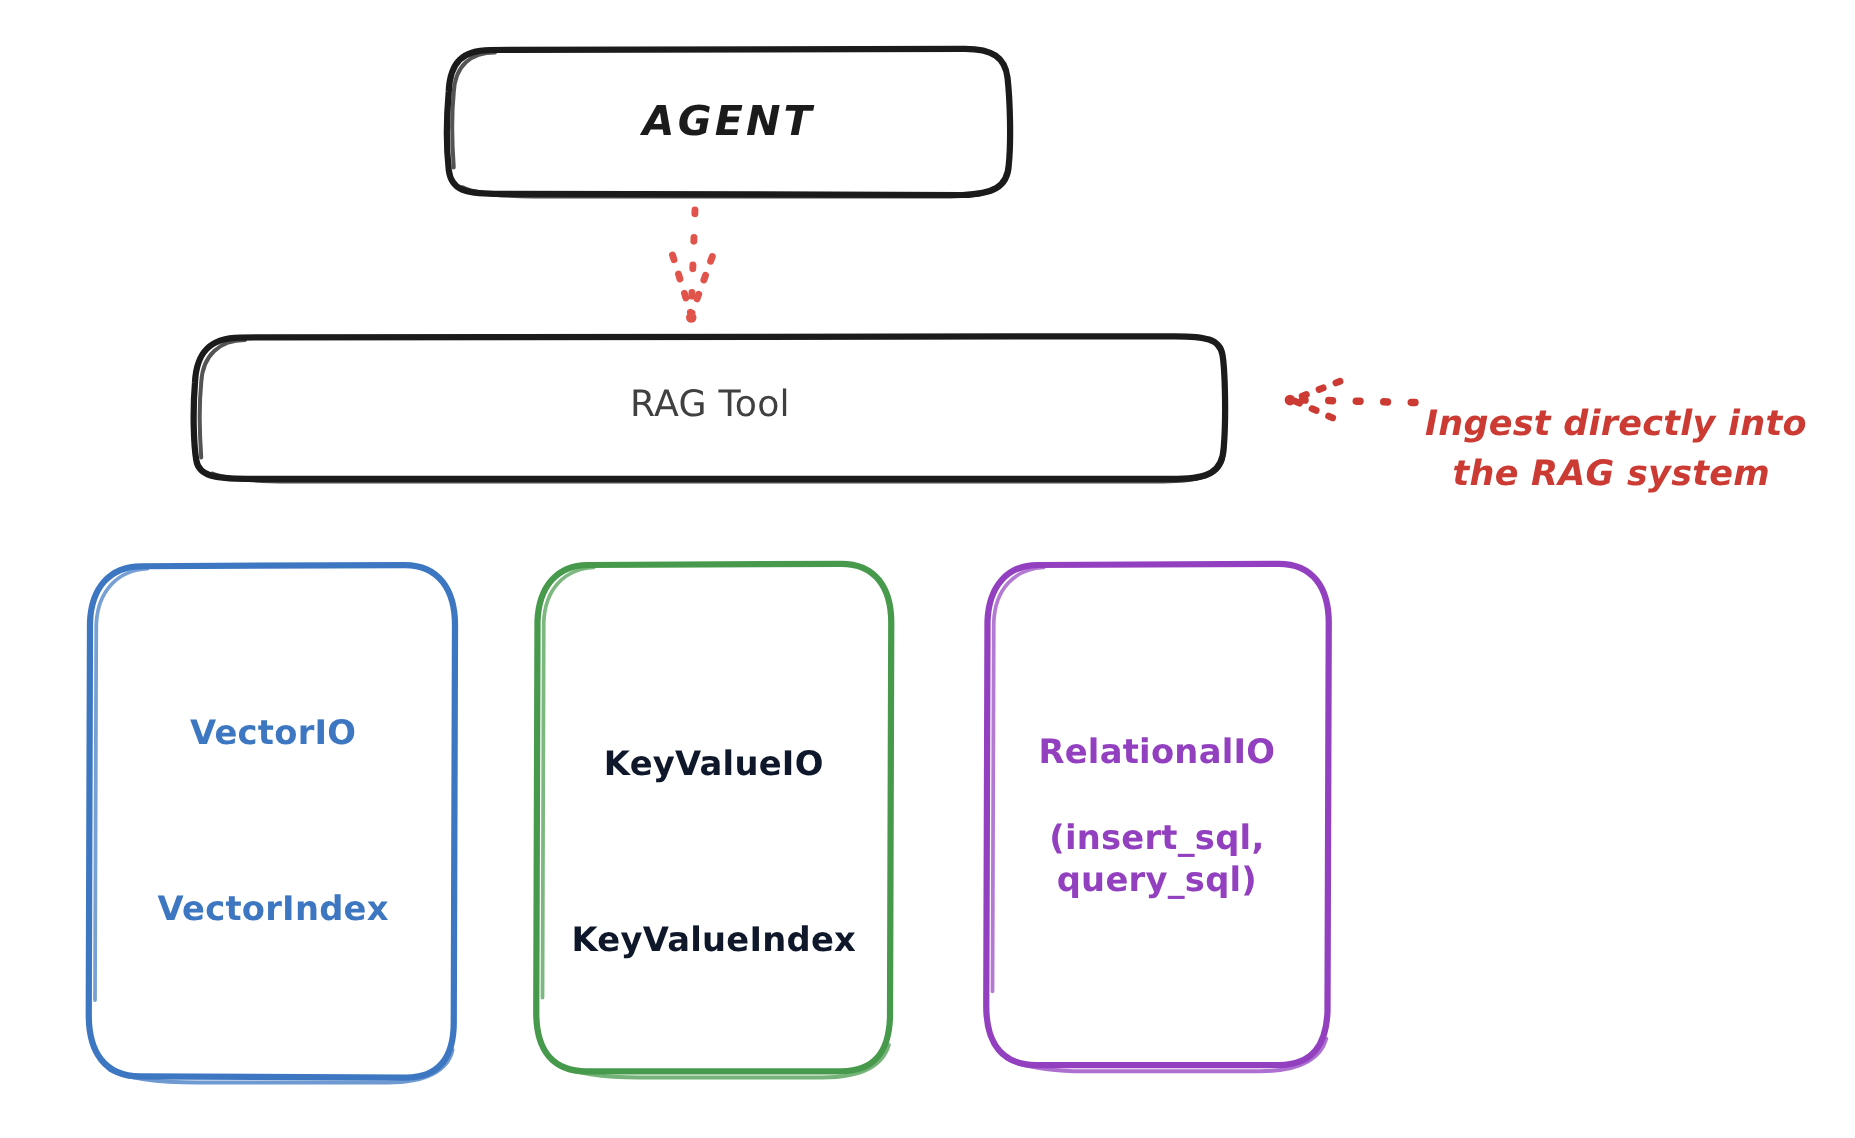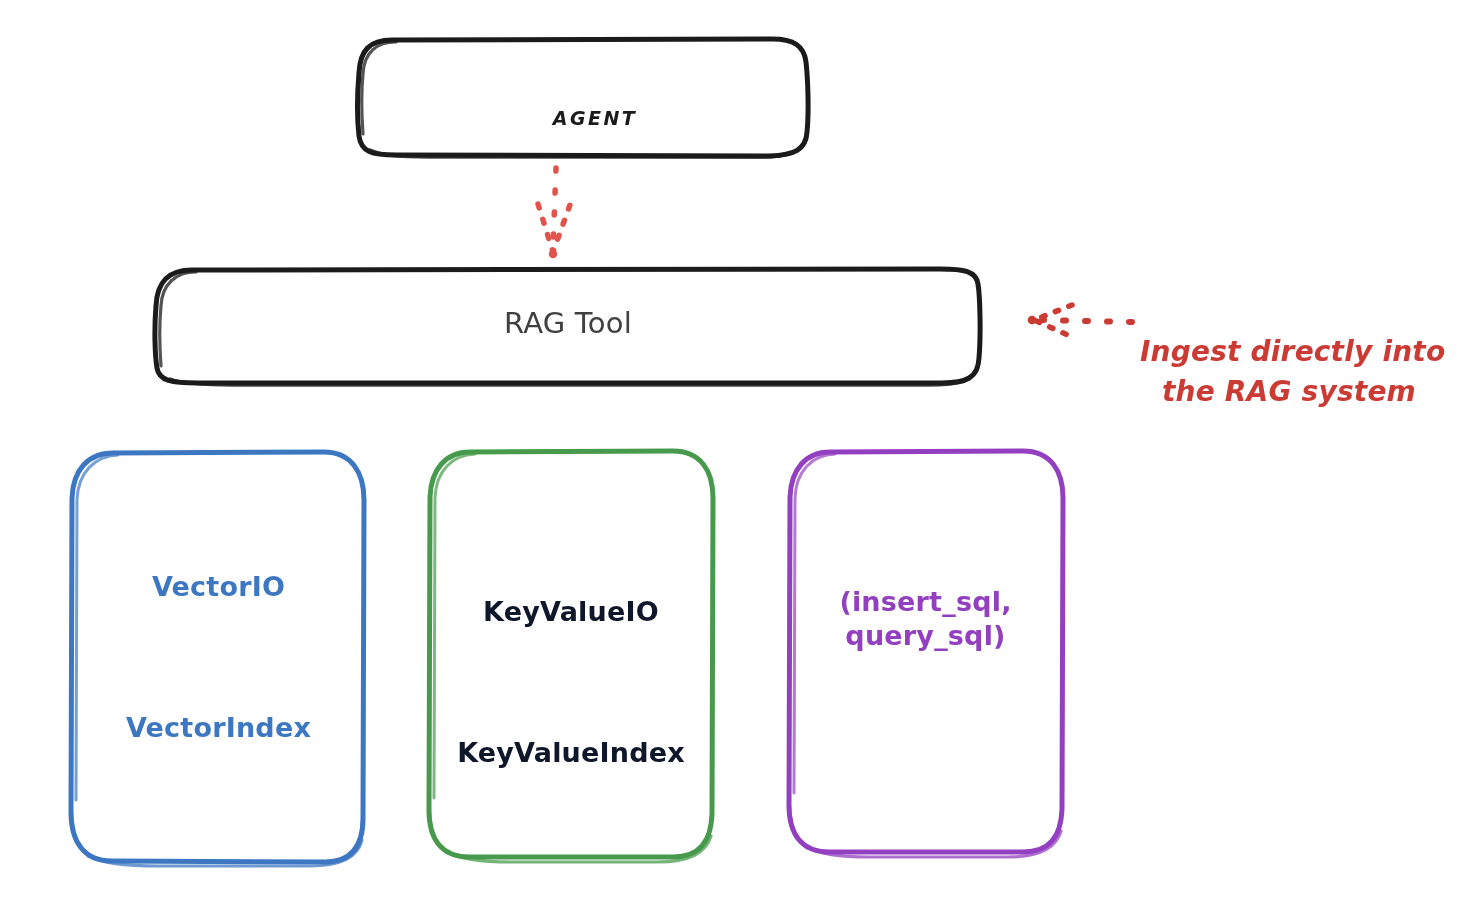--- a/index.html
+++ b/index.html
@@ -26,29 +26,28 @@
     position: absolute;
     text-align: center;
     white-space: pre-line;
     line-height: 1.28;
     letter-spacing: 0.2px;
     font-family: "DejaVu Sans", sans-serif;
     pointer-events: none;
   }
   
   #agent-label {
-    left: 370px;
+    left: 358px;
     top: 76px;
     width: 450px;
-    font-size: 19px;
+    font-size: 33px;
     font-weight: 600;
     font-style: italic;
     letter-spacing: 2.5px;
     color: #1b1b1b;
-    margin-top: 30px;
   }
   #ragtool-label {
     left: 155px;
     top: 305px;
     width: 826px;
     font-size: 29px;
     font-weight: 500;
     color: #404040;
   }
   
@@ -80,21 +79,21 @@
   }
   #rel-label {
     left: 789px;
     top: 550px;
     width: 273px;
     color: #9340c0;
   }
   
   #annotation-text {
     left: 1140px;
-    top: 291px;
+    top: 278px;
     width: 340px;
     text-align: left;
     font-size: 28px;
     font-weight: 600;
     font-style: italic;
     line-height: 1.45;
     color: #cc3b33;
   }
   #annotation-text .l2 {
     display: block;
@@ -166,20 +165,21 @@
   <span class="index">VectorIndex</span>
 </div>
 
 <div class="node-label io-label" id="kv-label">
   <span class="ops">KeyValueIO</span>
   <span class="gap"></span>
   <span class="index">KeyValueIndex</span>
 </div>
 
 <div class="node-label io-label" id="rel-label">
+  <span class="ops">RelationalIO</span>
   <span class="ops">(insert_sql,
 query_sql)</span>
   <span class="gap"></span>
 </div>
 
 <div class="node-label" id="annotation-text">
   <span class="l1">Ingest directly into</span>
   <span class="l2">the RAG system</span>
 </div>
 

